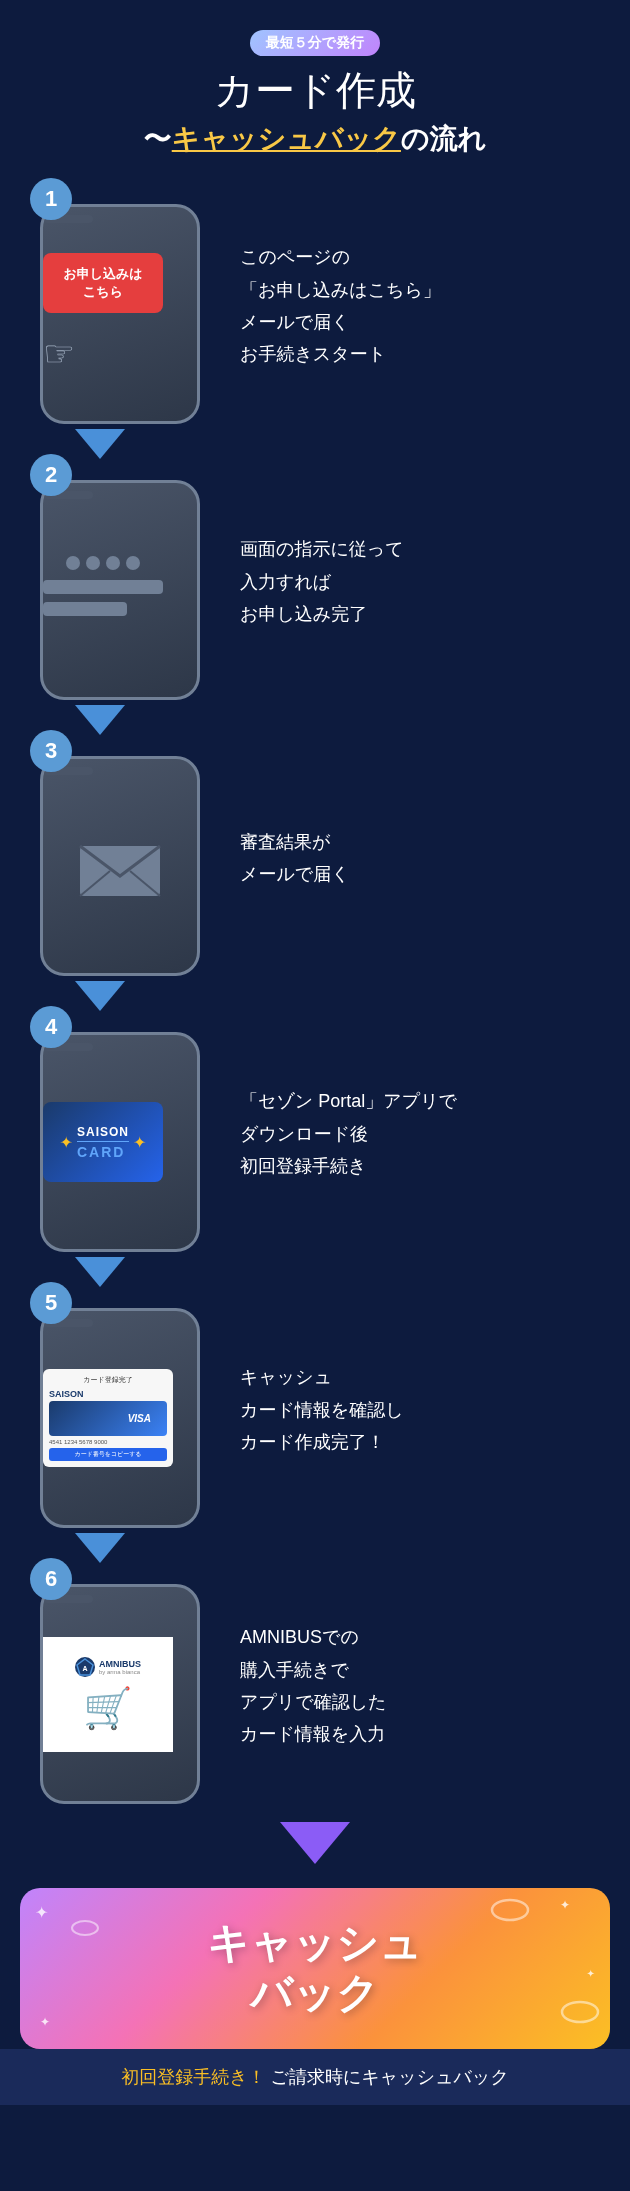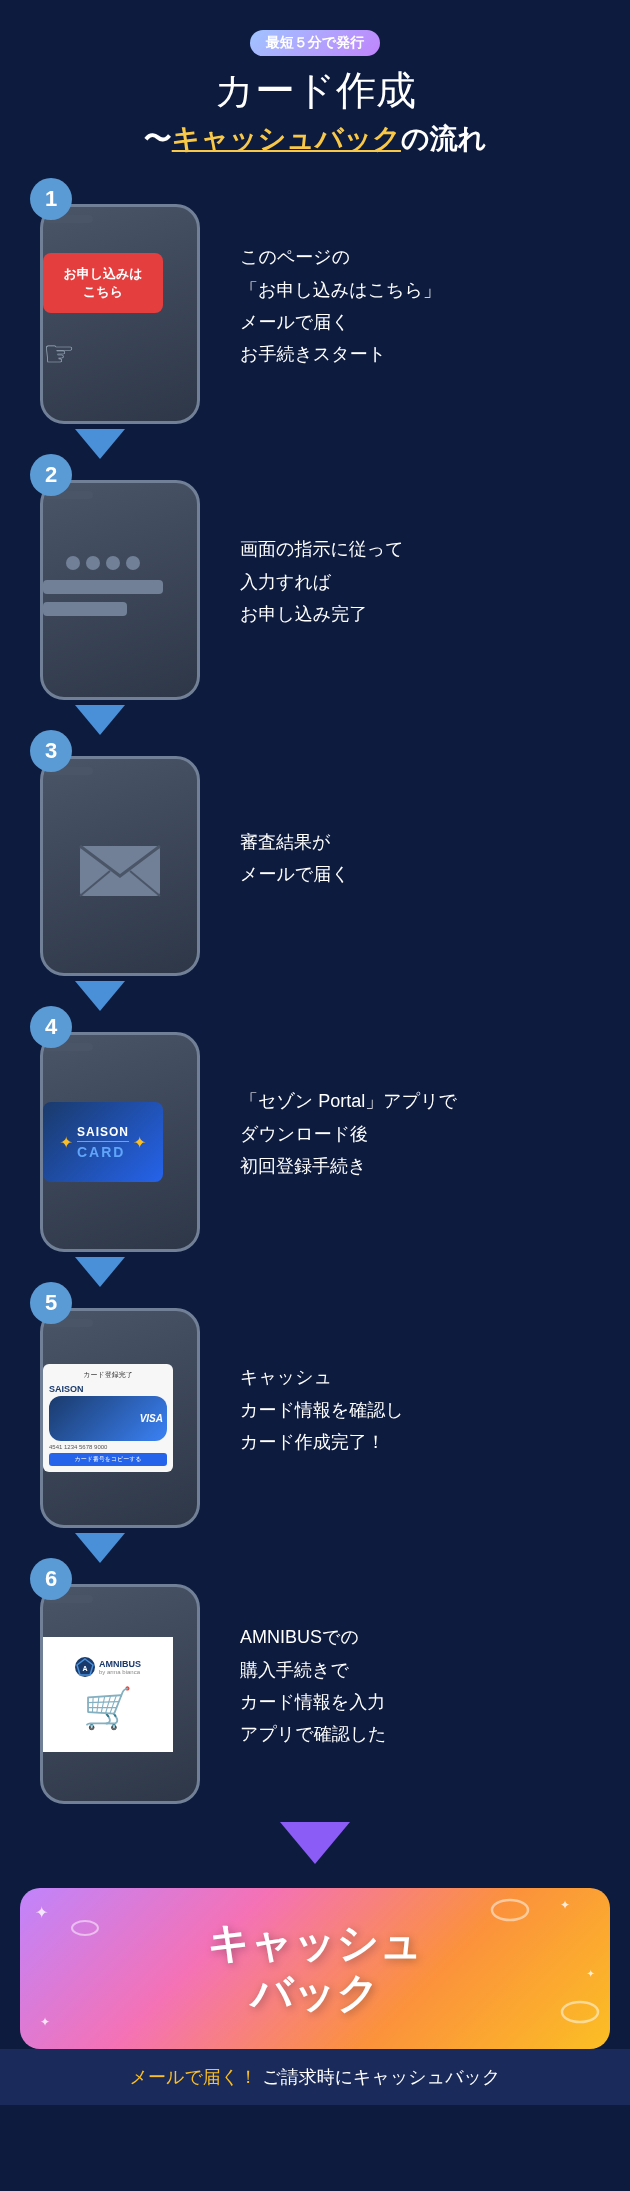--- a/index.html
+++ b/index.html
@@ -218,27 +218,27 @@
       margin-bottom: 4px;
     }
     .card-screen-saison {
       font-size: 9px;
       color: #1a3a6b;
       font-weight: bold;
       margin-bottom: 2px;
     }
     .virtual-card {
       width: 100%;
-      height: 45px;
+      height: 35px;
       background: linear-gradient(135deg, #1a3a6b, #3b82f6);
-      border-radius: 12px;
+      border-radius: 4px;
       display: flex;
       align-items: center;
       justify-content: flex-end;
-      padding: 4px;
+      padding: 16px;
       margin-bottom: 3px;
     }
     .visa-text {
       color: #fff;
       font-size: 10px;
       font-style: italic;
       font-weight: bold;
     }
     .card-number-text {
       font-size: 6px;
@@ -516,22 +516,22 @@
                 <div class="amnibus-sub">by arma bianca</div>
               </div>
             </div>
             <div class="cart-icon-large">🛒</div>
           </div>
         </div>
       </div>
       <div class="step-right">
         <div>AMNIBUSでの</div>
         <div>購入手続きで</div>
+        <div>アプリで確認した</div>
         <div>カード情報を入力</div>
-        <div>アプリで確認した</div>
       </div>
     </div>
   </div>
 
 </div>
 
 <div class="down-arrow-section">
   <div style="width:0; height:0; border-left:35px solid transparent; border-right:35px solid transparent; border-top:42px solid #8b5cf6;"></div>
 </div>
 
@@ -558,14 +558,14 @@
       </svg>
   </div>
 
   <div class="cashback-title">
     <div>キャッシュ</div>
     <div>バック</div>
   </div>
 </div>
 
 <div class="cashback-footer">
-  <span class="highlight">メールで届く！</span><span> ご請求時にキャッシュバック</span>
+  <span class="highlight">初回登録手続き！</span><span> ご請求時にキャッシュバック</span>
 </div>
 
 </body></html>

